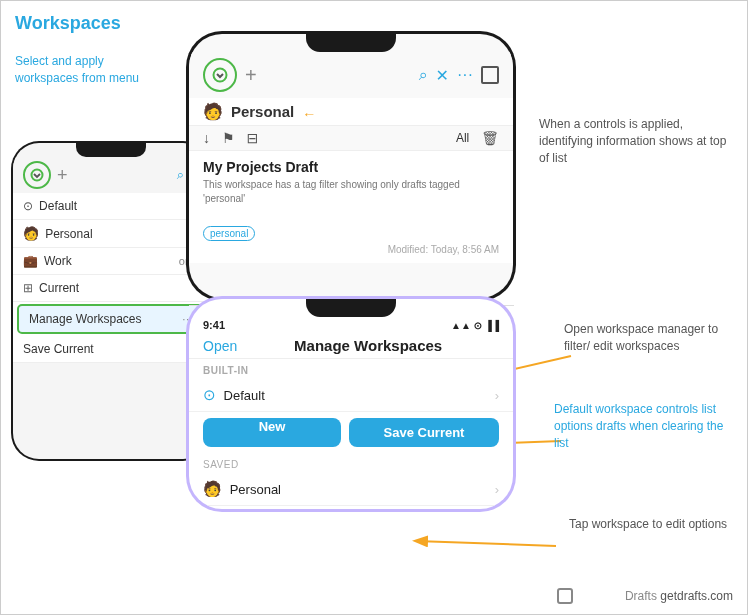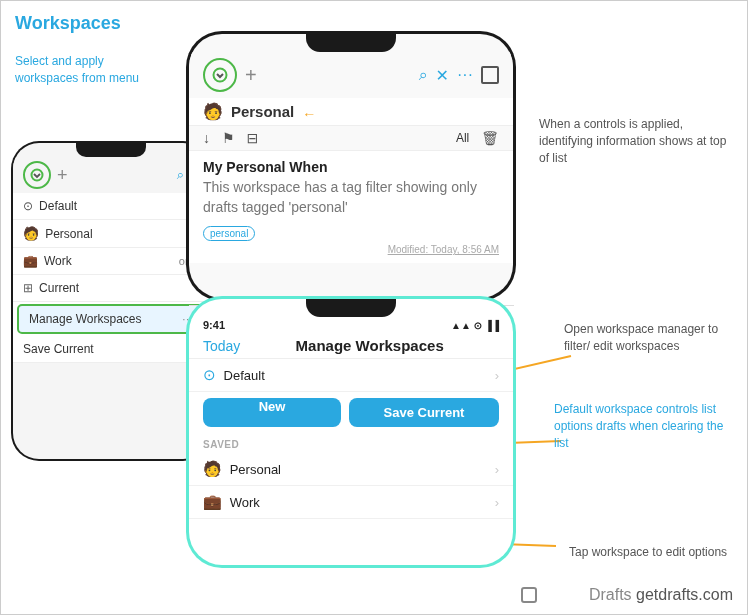--- a/index.html
+++ b/index.html
@@ -260,49 +260,48 @@
       padding: 8px 14px;
       background: #fff;
     }
     .rt-draft-title {
       font-size: 14px;
       font-weight: 700;
       color: #222;
       margin-bottom: 3px;
     }
     .rt-draft-desc {
-      font-size: 14px;
+      font-size: 10px;
       color: #777;
       line-height: 1.4;
-      margin-bottom: 6px;
+      margin-bottom: 17px;
     }
     .rt-draft-tag {
       display: inline-block;
       font-size: 10px;
       color: #2aa8e0;
       border: 1px solid #2aa8e0;
       border-radius: 8px;
       padding: 1px 6px;
       margin-bottom: 3px;
     }
     .rt-draft-meta {
       font-size: 10px;
       color: #aaa;
       text-align: right;
-      text-decoration: underline;
     }
 
     
     .phone-right-bottom {
       position: absolute;
       top: 295px;
       left: 185px;
       width: 330px;
-      height: 272px;
-      background: #5eead4;
+      height: 216px;
+      background: #c4b5fd;
       border-radius: 36px;
       padding: 3px;
     }
     .phone-rb-inner {
       background: #fff;
       border-radius: 33px;
       height: 100%;
       overflow: hidden;
       position: relative;
     }
@@ -399,21 +398,21 @@
       padding: 7px;
       font-size: 13px;
       font-weight: 600;
       text-align: center;
     }
 
     .rb-saved-section {
       padding: 6px 14px 3px;
       font-size: 10px;
       color: #aaa;
-      font-weight: 700;
+      font-weight: 400;
       letter-spacing: 0.5px;
       text-transform: uppercase;
     }
 
     .rb-saved-item {
       display: flex;
       align-items: center;
       padding: 7px 14px;
       border-bottom: 1px solid #f0f0f0;
     }
@@ -480,21 +479,21 @@
 
 <div class="annotation-dark" style="top: 320px; right: 18px; width: 165px;">Open workspace
 manager to filter/
 edit workspaces</div>
 
 <div class="annotation" style="top: 400px; right: 18px; width: 175px;">Default workspace
 controls list options
 drafts when clearing
 the list</div>
 
-<div class="annotation-dark" style="top: 543px; right: 18px; width: 160px;">Tap workspace to
+<div class="annotation-dark" style="top: 515px; right: 18px; width: 160px;">Tap workspace to
 edit options</div>
 
 <div class="phone-left">
   <div class="phone-left-inner">
     <div class="phone-left-notch"></div>
 
     <div class="left-phone-header">
       <div class="lph-circle">
         <svg width="14" height="14" viewBox="0 0 14 14">
           <circle cx="7" cy="7" r="5.5" stroke="#4db848" stroke-width="2" fill="none"></circle>
@@ -581,44 +580,45 @@
     <div class="rt-toolbar">
       <span class="rt-toolbar-icon">↓</span>
       <span class="rt-toolbar-icon">⚑</span>
       <span class="rt-toolbar-icon">⊟</span>
       <span class="rt-toolbar-spacer"></span>
       <span class="rt-all-btn">All</span>
       <span class="rt-trash-icon">🗑</span>
     </div>
 
     <div class="rt-draft-item">
-      <div class="rt-draft-title">My Personal When</div>
+      <div class="rt-draft-title">My Projects Draft</div>
       <div class="rt-draft-desc">This workspace has a tag filter showing only drafts tagged 'personal'</div>
       <div class="rt-draft-tag">personal</div>
       <div class="rt-draft-meta">Modified: Today, 8:56 AM</div>
     </div>
   </div>
 </div>
 
 <div style="position:absolute; top:304px; left:188px; width:325px; height:1px; background:#ddd;"></div>
 
 <div class="phone-right-bottom">
   <div class="phone-rb-inner">
     <div class="phone-rb-notch"></div>
 
     <div class="rb-status-bar">
       <span class="rb-time">9:41</span>
       <span class="rb-status-icons">▲▲ ⊙ ▐▐</span>
     </div>
 
     <div class="rb-header">
-      <span class="rb-done-btn">Today</span>
+      <span class="rb-done-btn">Open</span>
       <span class="rb-title">Manage Workspaces</span>
     </div>
 
+    <div class="rb-section-header">BUILT-IN</div>
 
     <div class="rb-item">
       <span class="rb-item-icon" style="color:#2aa8e0;">⊙</span>
       <span class="rb-item-name">Default</span>
       <span class="rb-item-chevron">›</span>
     </div>
 
     <div class="rb-buttons">
       <div class="rb-btn-new">New</div>
       <div class="rb-btn-save">Save Current</div>
@@ -635,14 +635,14 @@
     <div class="rb-saved-item">
       <span class="rb-saved-icon">💼</span>
       <span class="rb-saved-name">Work</span>
       <span class="rb-saved-chevron">›</span>
     </div>
   </div>
 </div>
 
 <div class="drafts-watermark">
   <span style="display:inline-block; width:16px; height:16px; border:2px solid #888; border-radius:3px;"></span>
-  <span style="color:#888; font-size:16px;margin-left:47px;">Drafts  <span style="color:#555;">getdrafts.com</span></span>
+  <span style="color:#888; font-size:12px;margin-left:47px;">Drafts  <span style="color:#555;">getdrafts.com</span></span>
 </div>
 
 </body></html>

